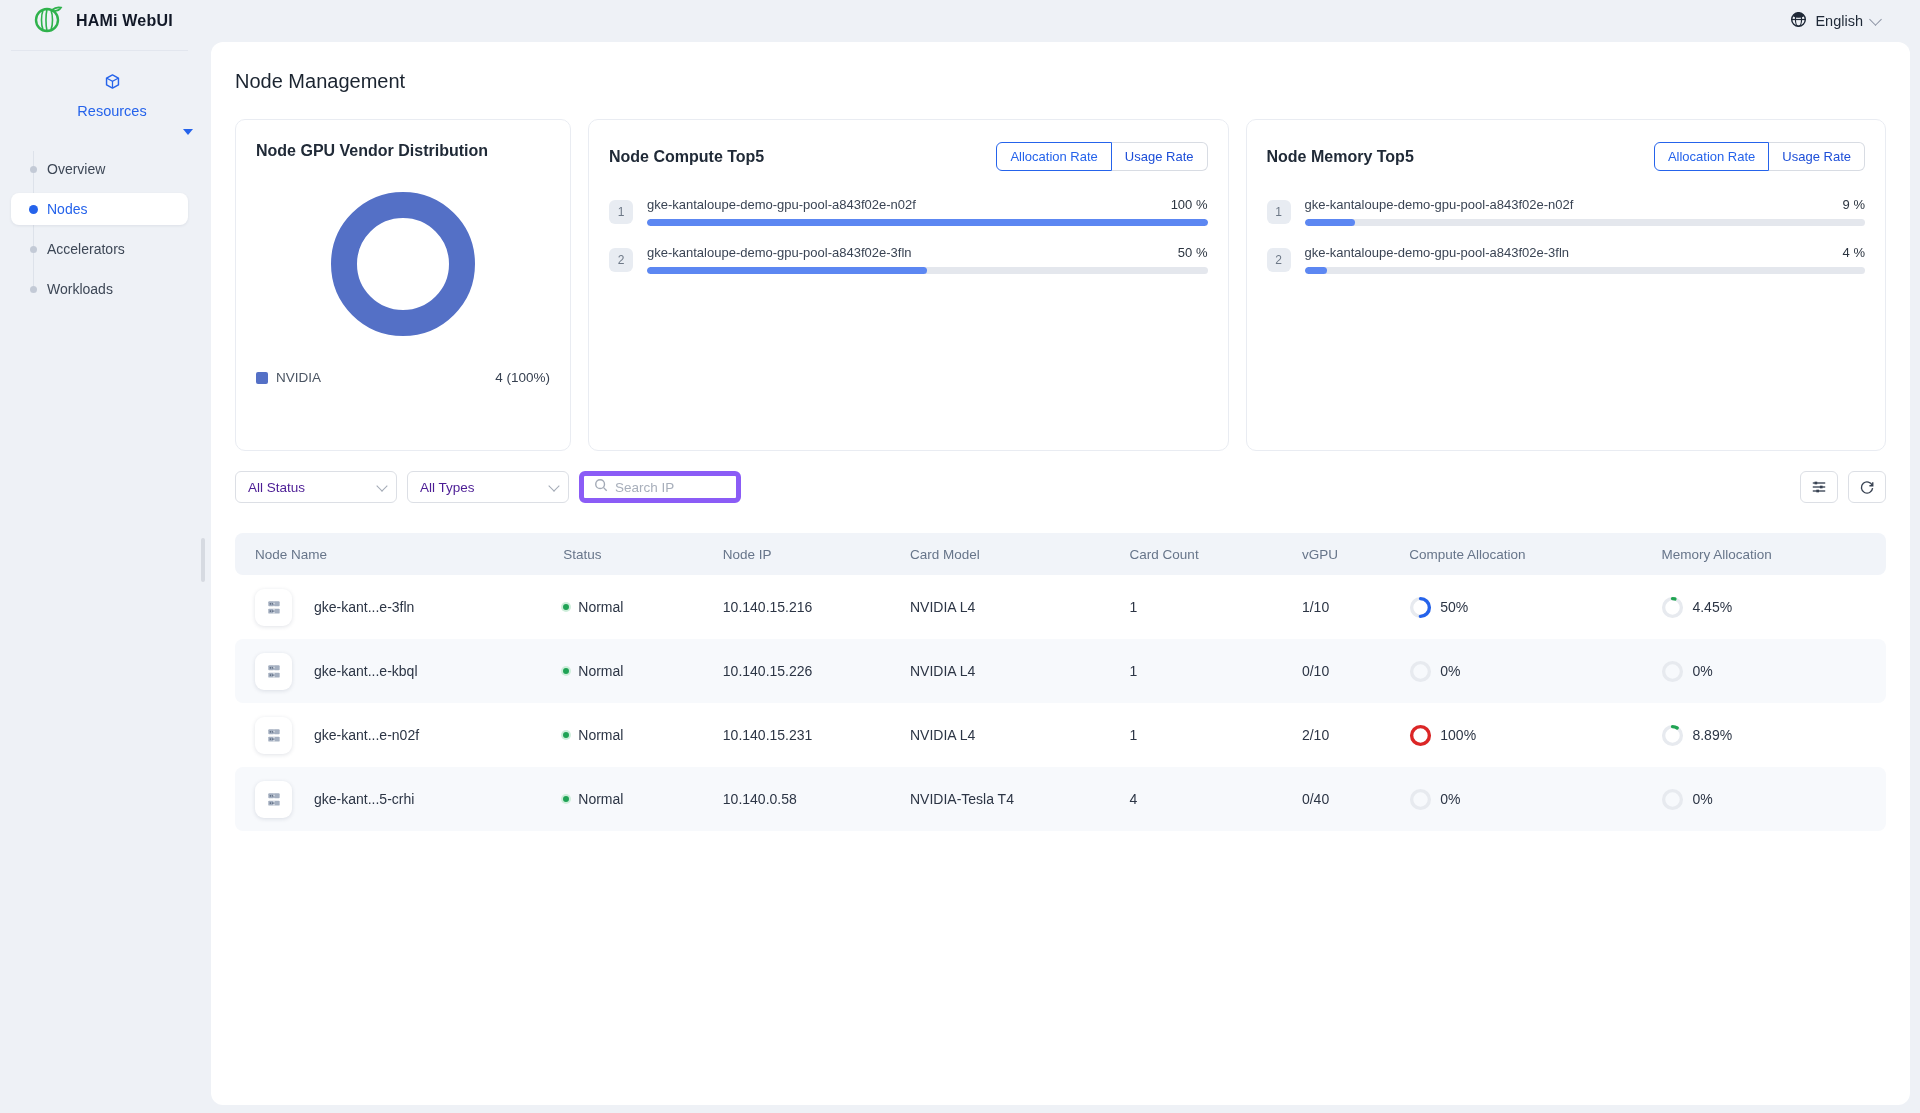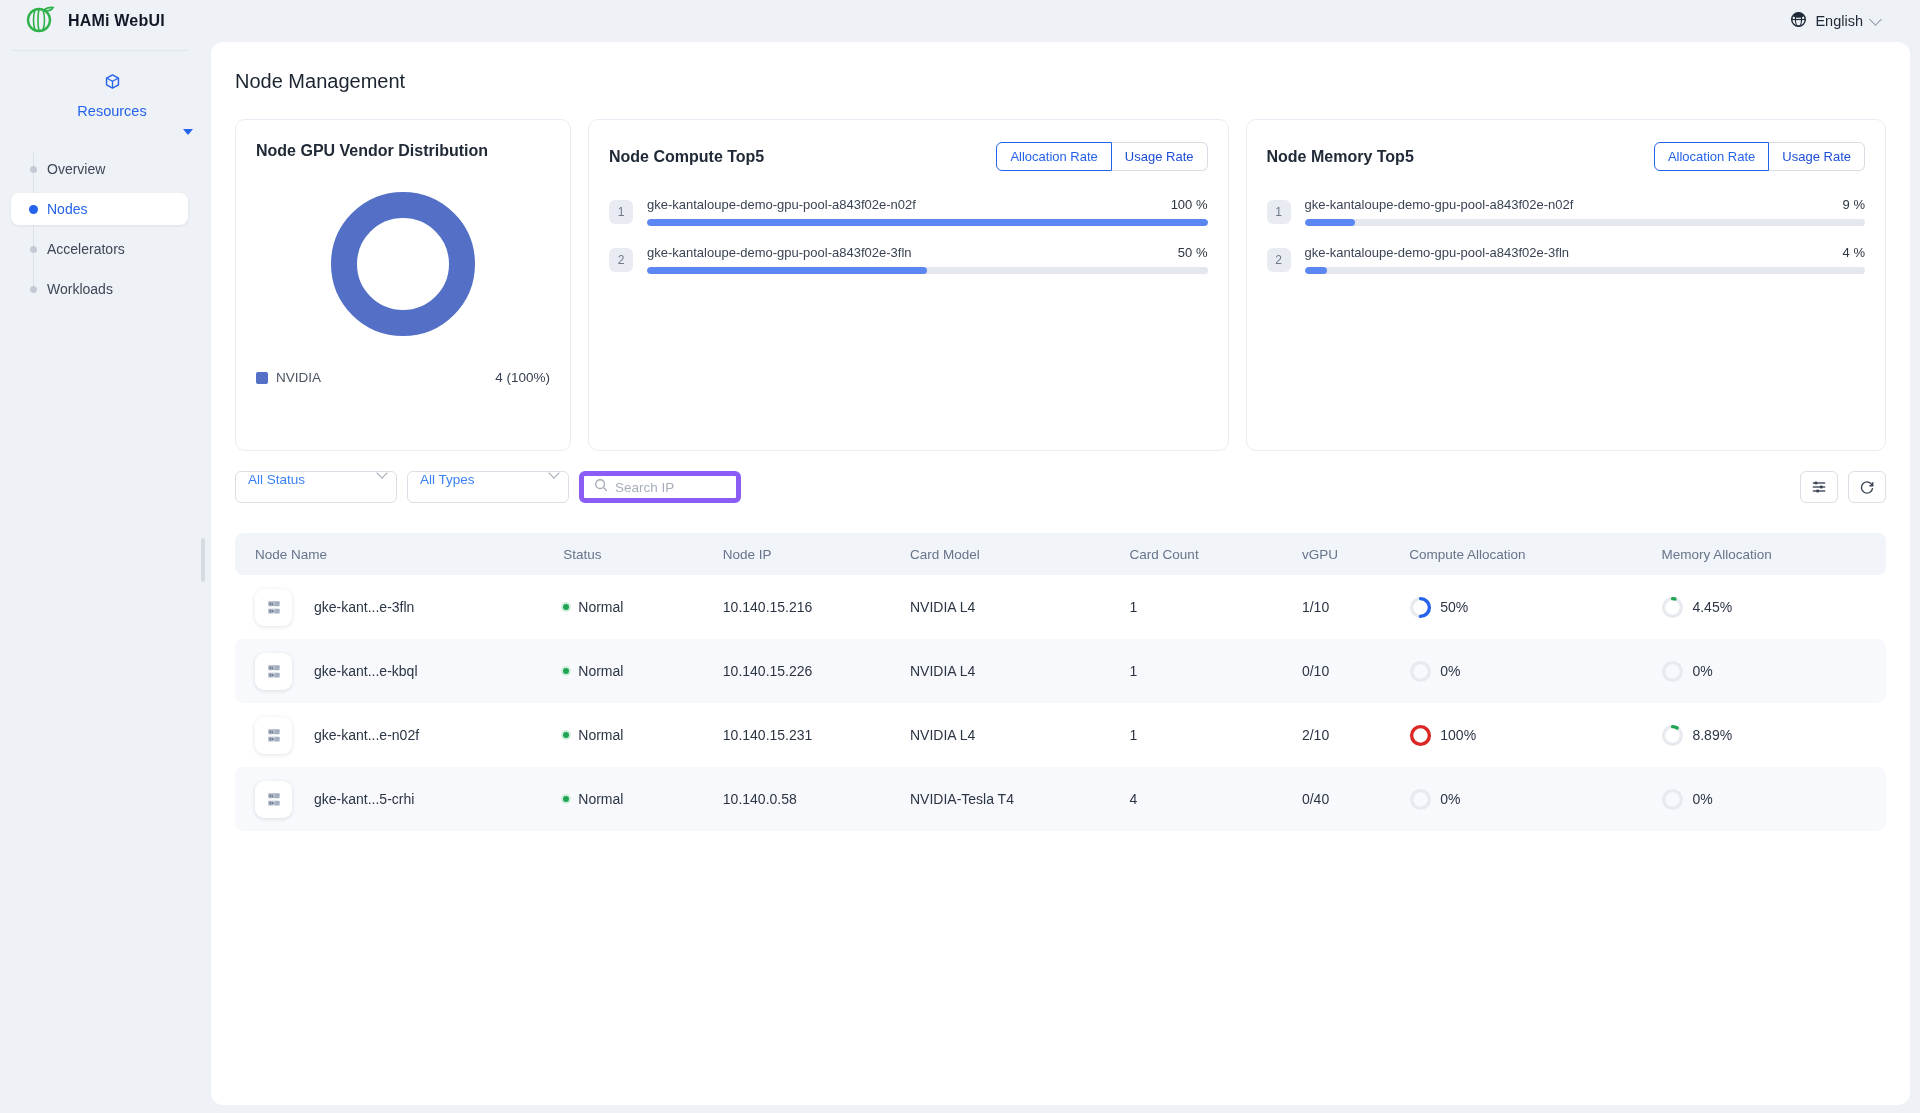--- a/index.html
+++ b/index.html
@@ -1,20 +1,20 @@
 <!DOCTYPE html>
 <html><head>
 <meta charset="utf-8">
 <style>
   * { margin:0; padding:0; box-sizing:border-box; }
   html,body { width:1920px; height:1113px; font-family:"Liberation Sans", sans-serif; background:#eef1f6; overflow:hidden; }
   body { display:grid; grid-template-rows:42px 1fr; grid-template-columns:211px 1fr; position:relative; }
 
   
-  .topbar { grid-column:1 / 3; display:flex; align-items:center; justify-content:space-between; padding:0 40px 0 24px; }
+  .topbar { grid-column:1 / 3; display:flex; align-items:center; justify-content:space-between; padding:0 40px 0 32px; }
   .brand { display:flex; align-items:center; gap:12px; }
   .brand-title { font-size:16px; font-weight:700; color:#111827; letter-spacing:.2px; }
   .lang { display:flex; align-items:center; gap:8px; cursor:pointer; color:#1f2937; font-size:14.5px; }
   .lang .chev { width:9px; height:9px; border-right:1.6px solid #8b93a3; border-bottom:1.6px solid #8b93a3; transform:rotate(45deg); margin-top:-4px; }
 
   
   .sidebar { position:relative; padding-top:0; }
   .side-hr { border:none; border-top:1px solid #e2e6ee; margin:8px 23px 14px 11px; }
   .res-item { display:flex; align-items:center; gap:10px; padding:8px 18px 8px 31px; color:#2563eb; font-size:14.5px; cursor:pointer;flex-direction:column; }
   .res-item .caret { margin-left:auto; width:0; height:0; border-left:5px solid transparent; border-right:5px solid transparent; border-top:6px solid #2563eb; }
@@ -54,21 +54,21 @@
   .t5-item { display:flex; gap:14px; margin-bottom:19px; }
   .t5-rank { width:24px; height:24px; border-radius:6px; background:#e8ecf2; color:#6d7887; font-size:12px; display:flex; align-items:center; justify-content:center; align-self:center; }
   .t5-body { flex:1; }
   .t5-row { display:flex; justify-content:space-between; font-size:13px; color:#3a4454; margin-bottom:7px; }
   .t5-val { color:#2b3440; }
   .t5-track { height:7px; border-radius:4px; background:#e4e7ed; overflow:hidden; }
   .t5-fill { height:100%; border-radius:4px; }
 
   
   .filters { display:flex; align-items:center; gap:10px; margin-top:20px; }
-  .select { width:162px; height:32px; border:1px solid #dcdfe5; border-radius:6px; background:#fff; display:flex; align-items:flex-start; padding:0 10px 0 12px; font-size:13.5px; color:#3b82f6; cursor:pointer; }
+  .select { width:162px; height:32px; border:1px solid #dcdfe5; border-radius:6px; background:#fff; display:flex; align-items:center; padding:0 10px 0 12px; font-size:13.5px; color:#4c1d95; cursor:pointer; }
   .select .chev { margin-left:auto; width:8px; height:8px; border-right:1.4px solid #a3aab6; border-bottom:1.4px solid #a3aab6; transform:rotate(45deg); margin-top:-3px; }
   .searchbox { width:162px; height:32px; border:5px solid #8b5cf6; border-radius:6px; background:#fff; display:flex; align-items:center; padding:0 10px; gap:7px; }
   .searchbox input { border:none; outline:none; width:110px; font-size:13.5px; font-family:inherit; color:#2c3545; }
   .searchbox input::placeholder { color:#a8afbb; }
   .spacer { flex:1; }
   .icon-btn { width:38px; height:32px; border:1px solid #dcdfe5; border-radius:6px; background:#fff; display:flex; align-items:center; justify-content:center; cursor:pointer; }
 
   
   .table { margin-top:30px; }
   .thead, .trow { display:grid; grid-template-columns:313fr 162fr 190fr 223fr 175fr 109fr 256fr 228fr; align-items:center; padding-left:20px; }

